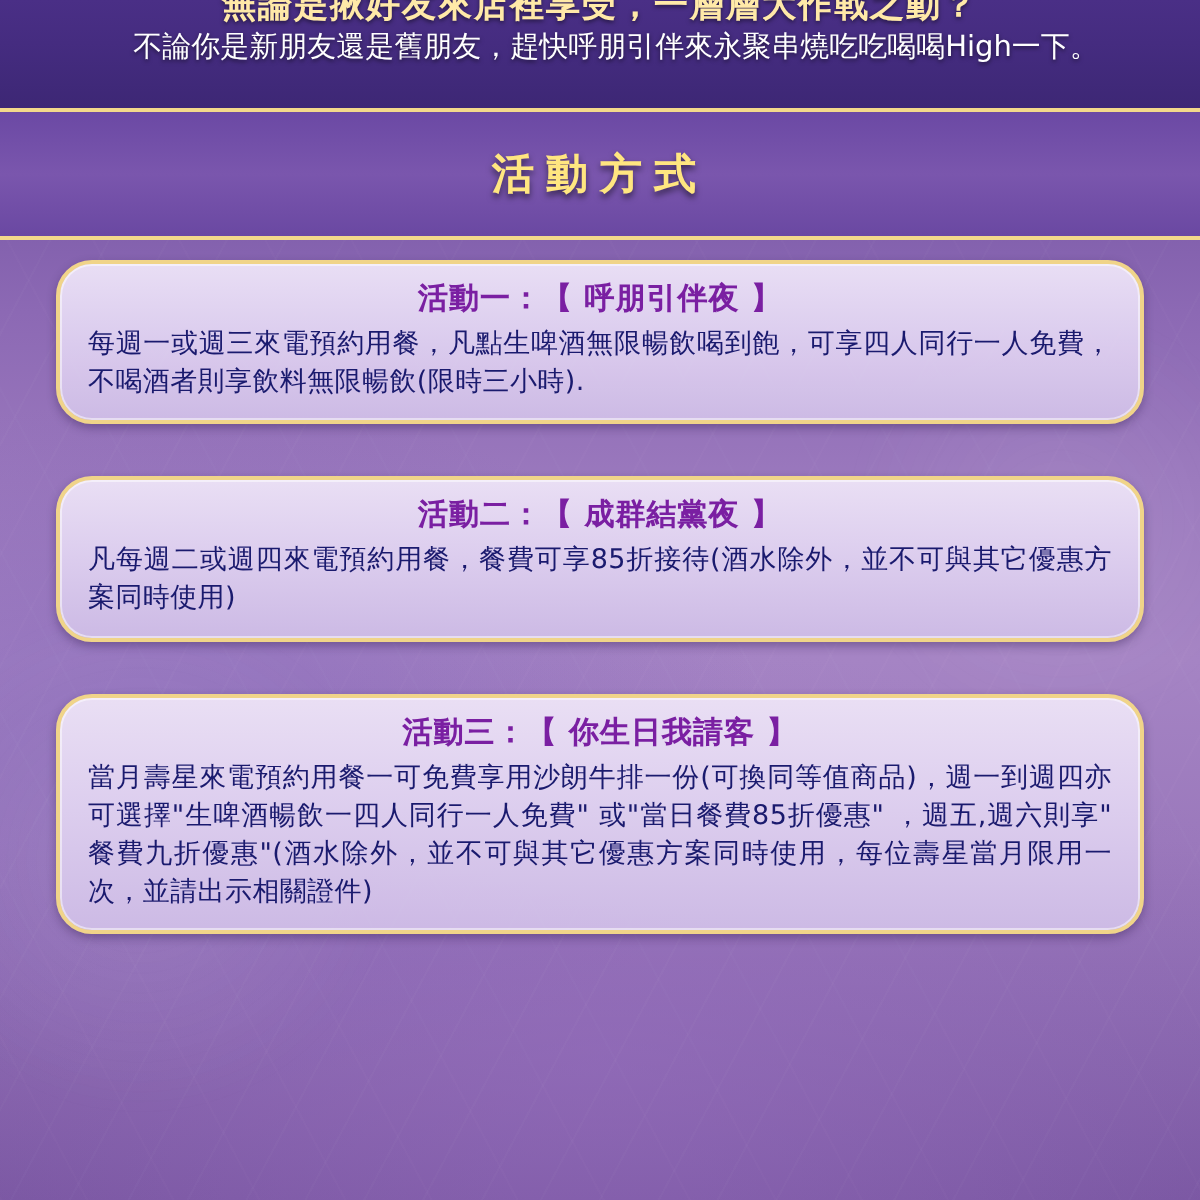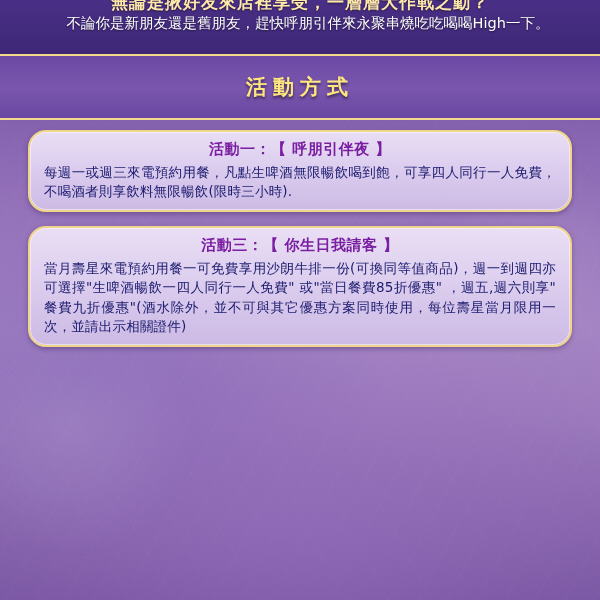--- a/index.html
+++ b/index.html
@@ -103,21 +103,21 @@
   }
 
   
   .cards {
     position: relative;
     padding: 10px 28px 0 28px;
     box-sizing: border-box;
   }
   .card {
     position: relative;
-    margin: 0 0 14px 0;
+    margin: 0 0 26px 0;
     border: 2px solid #f0d489;
     border-radius: 18px;
     background: linear-gradient(180deg, rgba(236,226,246,0.97) 0%, rgba(223,209,240,0.97) 45%, rgba(206,188,230,0.97) 100%);
     box-shadow: 0 2px 5px rgba(40,20,70,0.35), inset 0 0 0 1px rgba(255,255,255,0.5);
     padding: 7px 14px 9px 14px;
     box-sizing: border-box;
   }
   .card-heading {
     text-align: center;
     color: #7a1fa2;
@@ -152,20 +152,24 @@
     <div class="section-title">活動方式</div>
   </div>
 
   <div class="cards">
 
     <div class="card">
       <div class="card-heading">活動一：【 呼朋引伴夜 】</div>
       <div class="card-body">每週一或週三來電預約用餐，凡點生啤酒無限暢飲喝到飽，可享四人同行一人免費，不喝酒者則享飲料無限暢飲(限時三小時).</div>
     </div>
 
+    <div class="card">
+      <div class="card-heading">活動二：【 成群結黨夜 】</div>
+      <div class="card-body">凡每週二或週四來電預約用餐，餐費可享85折接待(酒水除外，並不可與其它優惠方案同時使用)</div>
+    </div>
 
     <div class="card">
       <div class="card-heading">活動三：【 你生日我請客 】</div>
       <div class="card-body">當月壽星來電預約用餐一可免費享用沙朗牛排一份(可換同等值商品)，週一到週四亦可選擇"生啤酒暢飲一四人同行一人免費" 或"當日餐費85折優惠" ，週五,週六則享" 餐費九折優惠"(酒水除外，並不可與其它優惠方案同時使用，每位壽星當月限用一次，並請出示相關證件)</div>
     </div>
 
 
   </div>
 </div>
 

